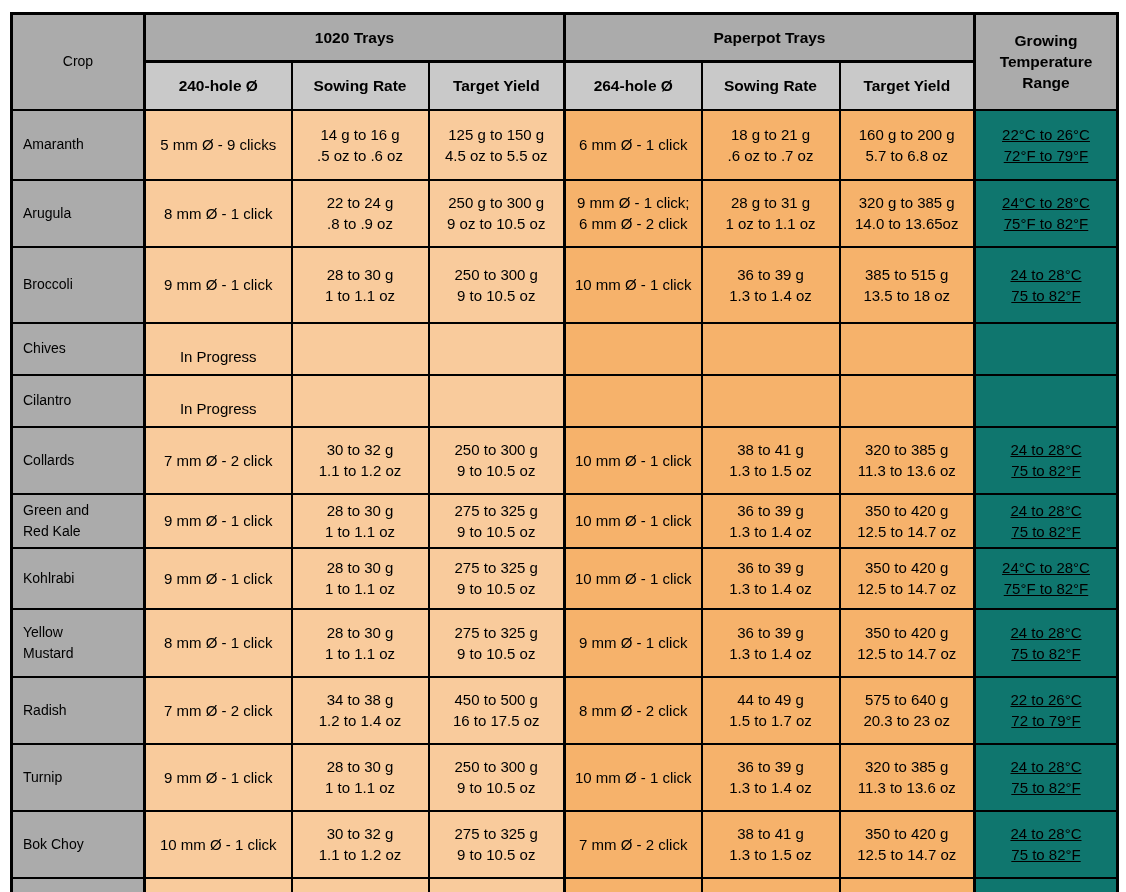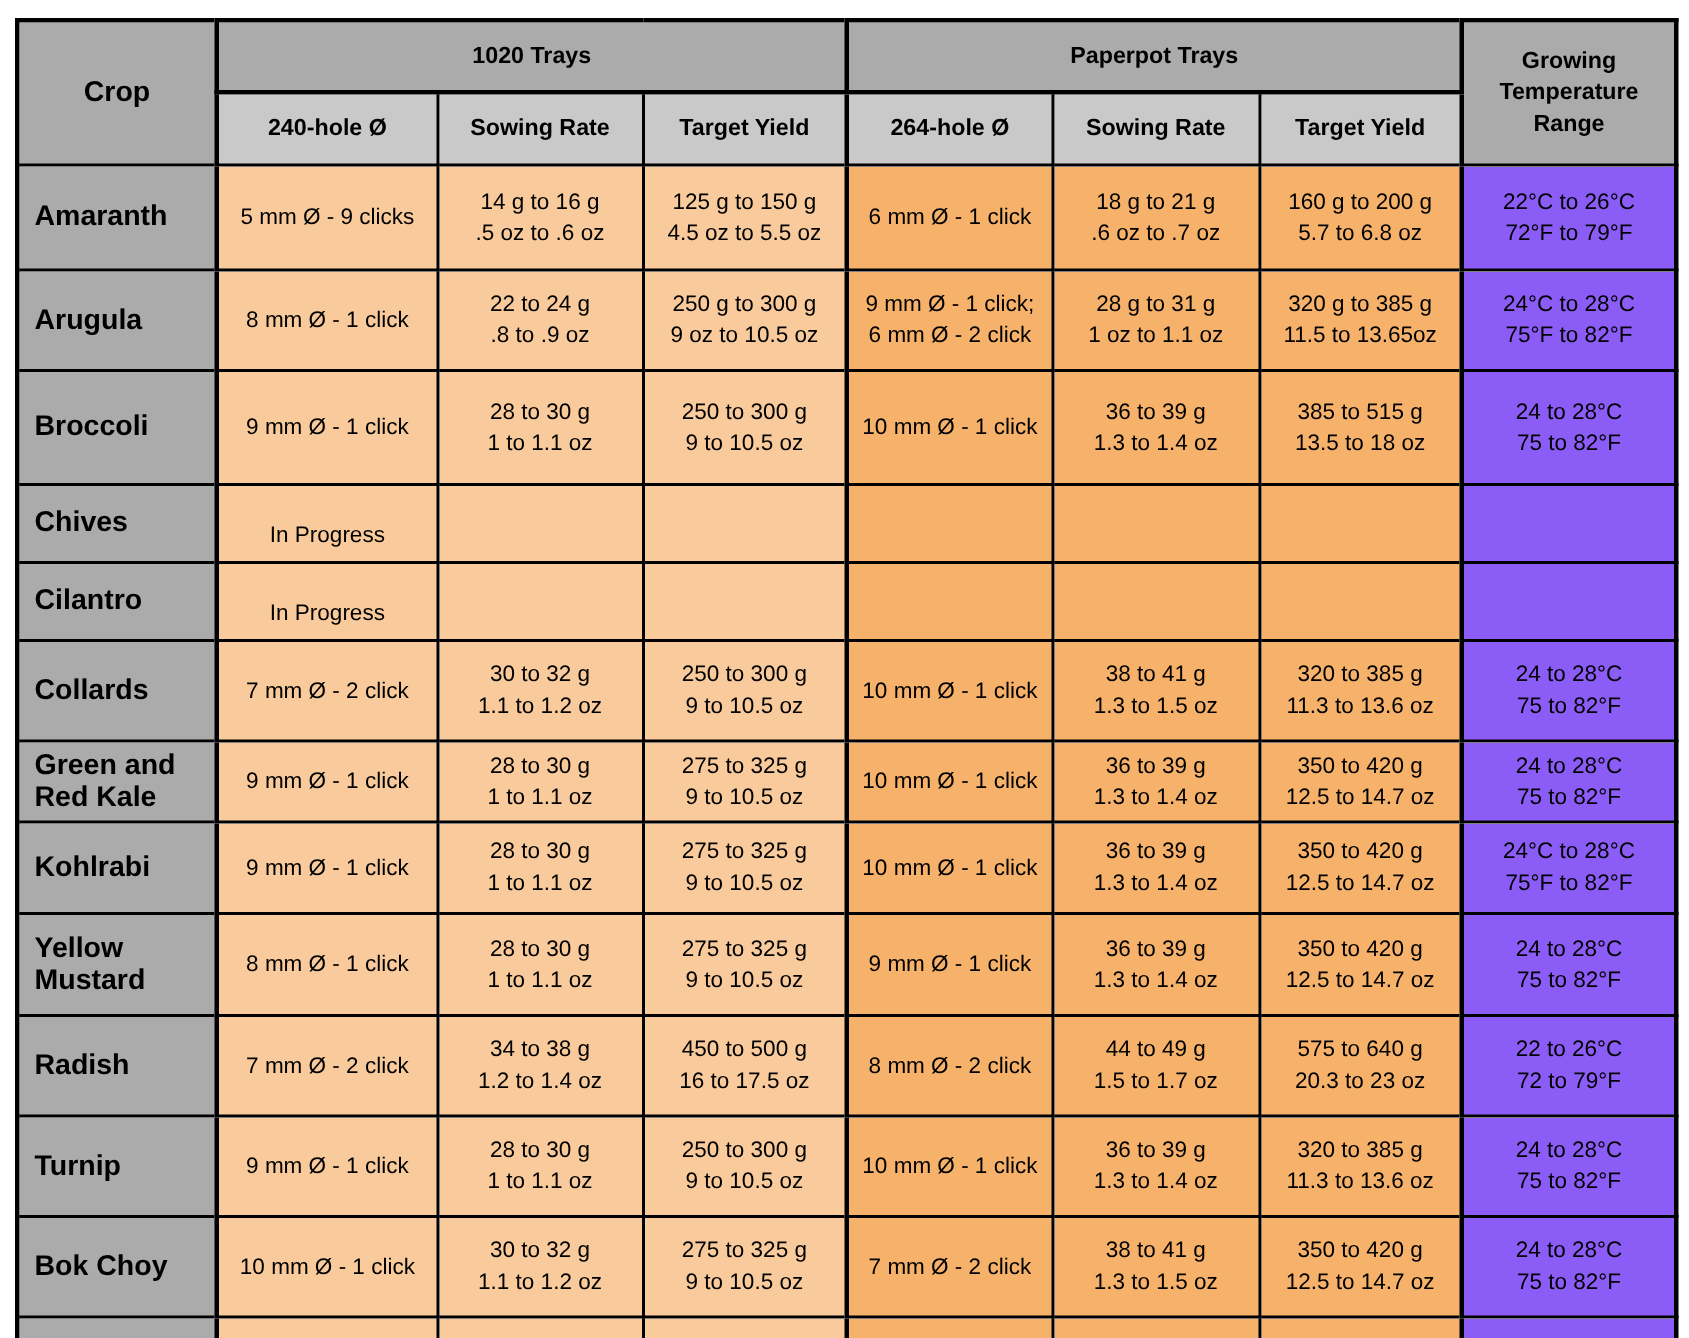--- a/index.html
+++ b/index.html
@@ -21,24 +21,24 @@
     line-height:21px;
     padding:2px 4px;
     overflow:hidden;
   }
   
   .bl3{border-left-width:3px;}
   .bb3{border-bottom-width:3px;}
   
   .gh{background:#ababab;font-weight:bold;font-size:15.5px;}   
   .sh{background:#c9c9c9;font-weight:bold;font-size:15.5px;}   
-  .crop{background:#ababab;font-weight:bold;font-size:19px;text-align:left;padding-left:10px;}
+  .crop{background:#ababab;font-weight:normal;font-size:14px;text-align:left;padding-left:10px;}
   .t1020{background:#f9cb9c;}
   .tpp{background:#f6b26b;}
-  .temp{background:#8b5cf6;}
+  .temp{background:#0f766e;text-decoration:underline;}
   .inprog{vertical-align:bottom;padding-bottom:7px;}
 </style>
 </head>
 <body>
 
 <div class="page">
   <table class="seed">
     <colgroup>
       <col style="width:133px">
         <col style="width:147px">
@@ -90,21 +90,21 @@
       <td class="t1020 bl3">8 mm Ø - 1 click</td>
       <td class="t1020">22 to 24 g
 .8 to .9 oz</td>
       <td class="t1020">250 g to 300 g
 9 oz to 10.5 oz</td>
       <td class="tpp bl3">9 mm Ø - 1 click;
 6 mm Ø - 2 click</td>
       <td class="tpp">28 g to 31 g
 1 oz to 1.1 oz</td>
       <td class="tpp">320 g to 385 g
-11.5 to 13.65oz</td>
+14.0 to 13.65oz</td>
       <td class="temp bl3">24°C to 28°C
 75°F to 82°F</td>
     </tr>
 
     <tr style="height:76px">
       <td class="crop">Broccoli</td>
       <td class="t1020 bl3">9 mm Ø - 1 click</td>
       <td class="t1020">28 to 30 g
 1 to 1.1 oz</td>
       <td class="t1020">250 to 300 g

